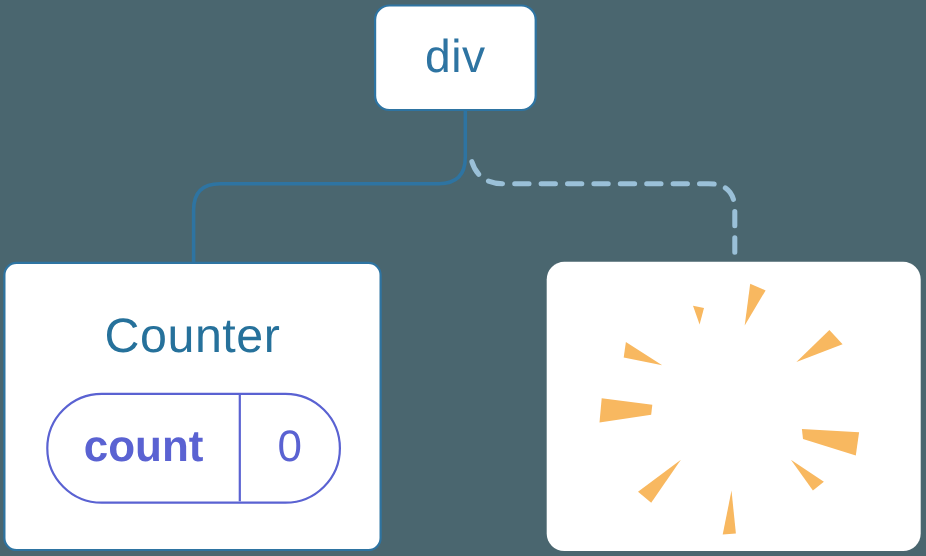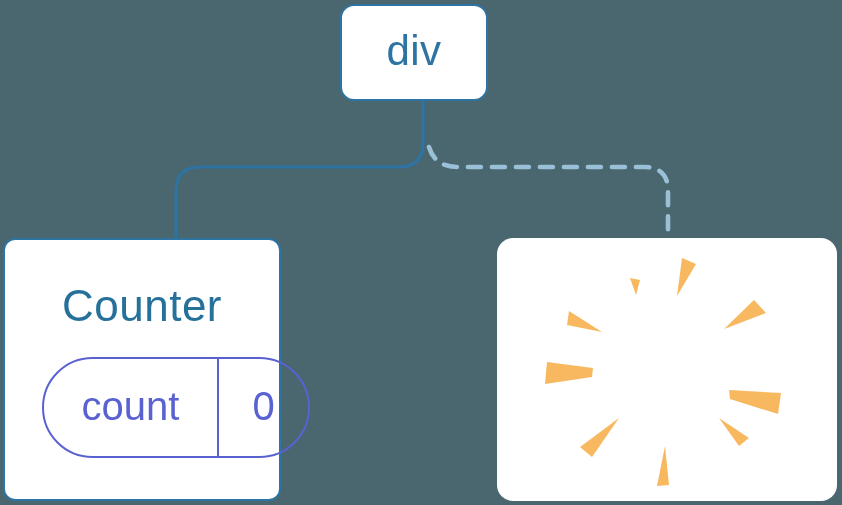--- a/index.html
+++ b/index.html
@@ -29,39 +29,40 @@
   .node-div{
     left:340px;top:4px;width:148px;height:97px;
     border:2.5px solid var(--node-border-blue);border-radius:14px;
     display:flex;align-items:center;justify-content:center;
   }
   .node-div-label{
     font-size:42px;font-weight:500;color:var(--node-text-blue);
     letter-spacing:0.5px;line-height:1;padding-bottom:4px;
   }
   .node-counter{
-    left:3px;top:238px;width:278px;height:263px;
+    left:3px;top:238px;width:344px;height:263px;
     border:2px solid var(--node-border-blue);border-radius:12px;
   }
   .counter-title{
     position:absolute;left:0;right:0;top:42px;
     text-align:center;font-size:44px;font-weight:500;
     color:var(--counter-title);line-height:1.1;letter-spacing:0.5px;
   }
   .state-pill{
     position:absolute;left:37px;top:117px;width:268px;height:101px;
     border:2px solid var(--state-purple);border-radius:60px;
     box-sizing:border-box;display:flex;overflow:hidden;
     color:var(--state-purple);font-size:40px;line-height:1;
   }
   .state-key{
     width:175px;box-sizing:border-box;
     border-right:2px solid var(--state-purple);
     display:flex;align-items:center;justify-content:center;
     padding-bottom:4px;
+    font-weight:bold;
   }
   .state-value{
     flex:1;display:flex;align-items:center;justify-content:center;
     padding-bottom:4px;
   }
   .node-removed{
     left:497px;top:238px;width:340px;height:263px;
     border-radius:16px;border:none;
   }
   .poof{position:absolute;inset:0;width:100%;height:100%;display:block;}

